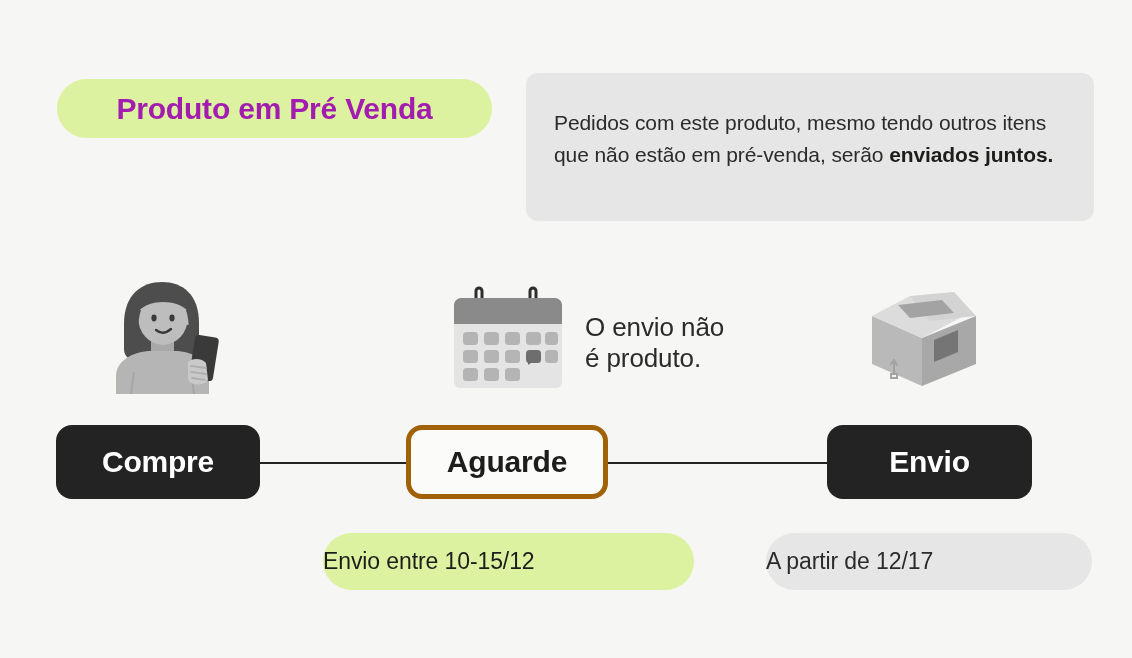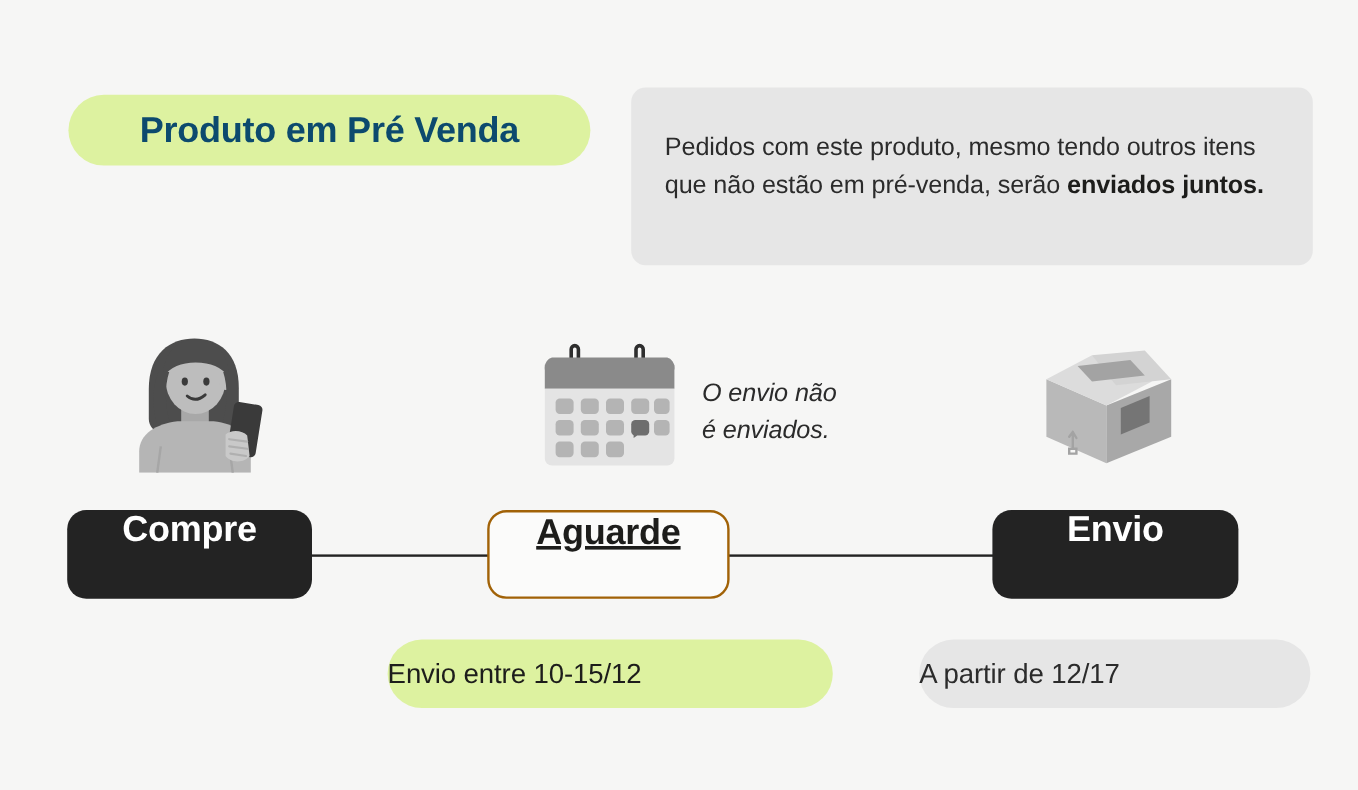--- a/index.html
+++ b/index.html
@@ -29,21 +29,21 @@
     background: #ddf2a0;
     border-radius: 30px;
     display: flex;
     align-items: center;
     justify-content: center;
     box-sizing: border-box;
   }
   .presale-badge span {
     font-size: 30px;
     font-weight: bold;
-    color: #0c4a6e;
+    color: #a21caf;
     letter-spacing: -0.2px;
   }
 
   .info-box {
     position: absolute;
     left: 526px;
     top: 73px;
     width: 568px;
     height: 148px;
     background: #e6e6e6;
@@ -65,58 +65,56 @@
 
   #person-illustration { left: 96px; top: 276px; width: 130px; height: 118px; }
   #calendar-illustration { left: 450px; top: 286px; width: 116px; height: 104px; }
   #box-illustration { left: 868px; top: 288px; width: 112px; height: 100px; }
 
   .calendar-note {
     position: absolute;
     left: 585px;
     top: 312px;
     width: 200px;
-    font-size: 21px;
+    font-size: 26px;
     line-height: 31px;
     color: #2b2b2b;
     letter-spacing: -0.1px;
-    font-style: italic;
   }
 
   
   .connector {
     position: absolute;
     height: 2px;
     background: #232323;
     top: 462px;
   }
   #connector-1 { left: 258px; width: 150px; }
   #connector-2 { left: 606px; width: 223px; }
 
   .step-pill {
     position: absolute;
     height: 74px;
     border-radius: 16px;
     display: flex;
-    align-items: flex-start;
+    align-items: center;
     justify-content: center;
     box-sizing: border-box;
     font-size: 30px;
     font-weight: bold;
     letter-spacing: -0.2px;
   }
   .step-pill.filled {
     background: #232323;
     color: #ffffff;
   }
   .step-pill.outlined {
     background: #fbfbfa;
     color: #1d1d1b;
-    border: 2px solid #a16207;
-    text-decoration: underline;
+    border: 5px solid #a16207;
   }
   #step-compre { left: 56px; top: 425px; width: 204px; }
   #step-aguarde { left: 406px; top: 425px; width: 202px; }
   #step-receba { left: 827px; top: 425px; width: 205px; }
 
   
   .chip {
     position: absolute;
     height: 57px;
     border-radius: 29px;
@@ -232,21 +230,21 @@
     <path d="M30 17 L74 12 L86 25 L42 30 Z" fill="#a3a3a3"></path>
 
     <path d="M66 52 L90 42 L90 64 L66 74 Z" fill="#757575"></path>
 
     <path d="M26 72 L26 86 M26 72 L23 76 M26 72 L29 77" stroke="#a3a3a3" stroke-width="2" fill="none" stroke-linecap="round"></path>
     <path d="M23 86 L29 86 L29 90 L23 90 Z" fill="none" stroke="#a3a3a3" stroke-width="2"></path>
   </svg>
 
   <div class="calendar-note">
     <div>O envio não</div>
-    <div>é enviados.</div>
+    <div>é produto.</div>
   </div>
 
   <div class="connector" id="connector-1"></div>
   <div class="connector" id="connector-2"></div>
 
   <div class="step-pill filled" id="step-compre">
     <span>Compre</span>
   </div>
   <div class="step-pill outlined" id="step-aguarde">
     <span>Aguarde</span>

